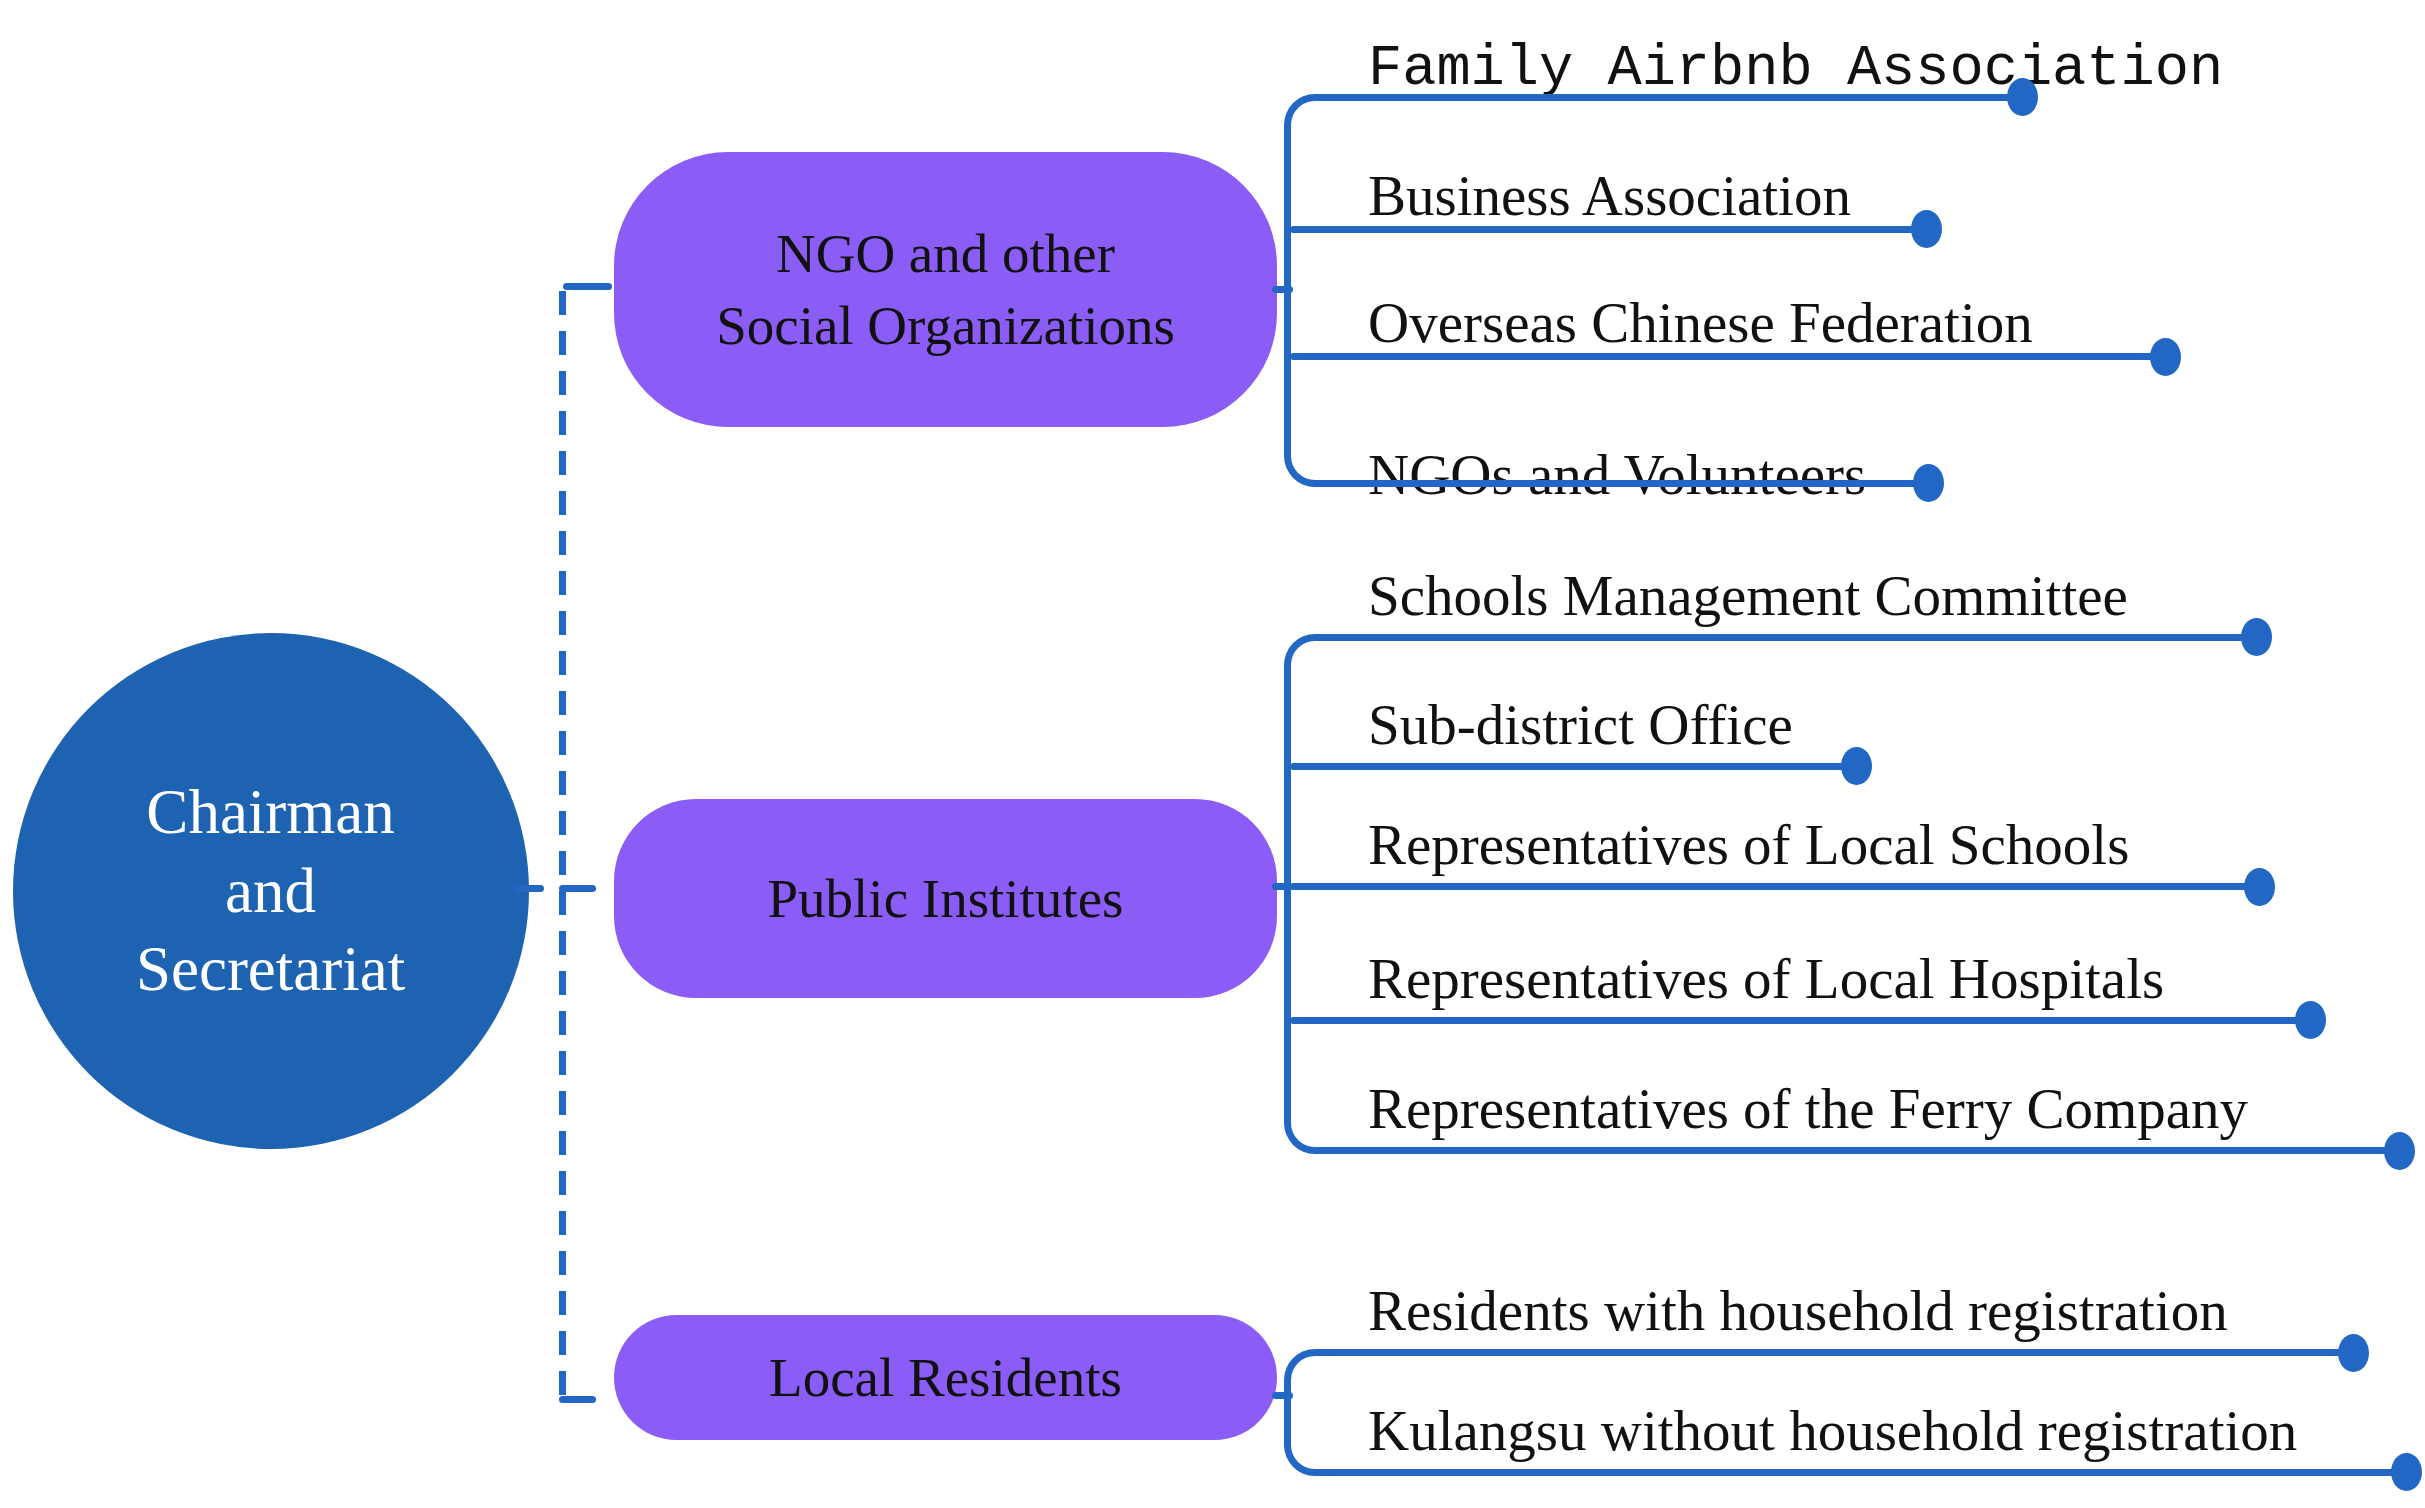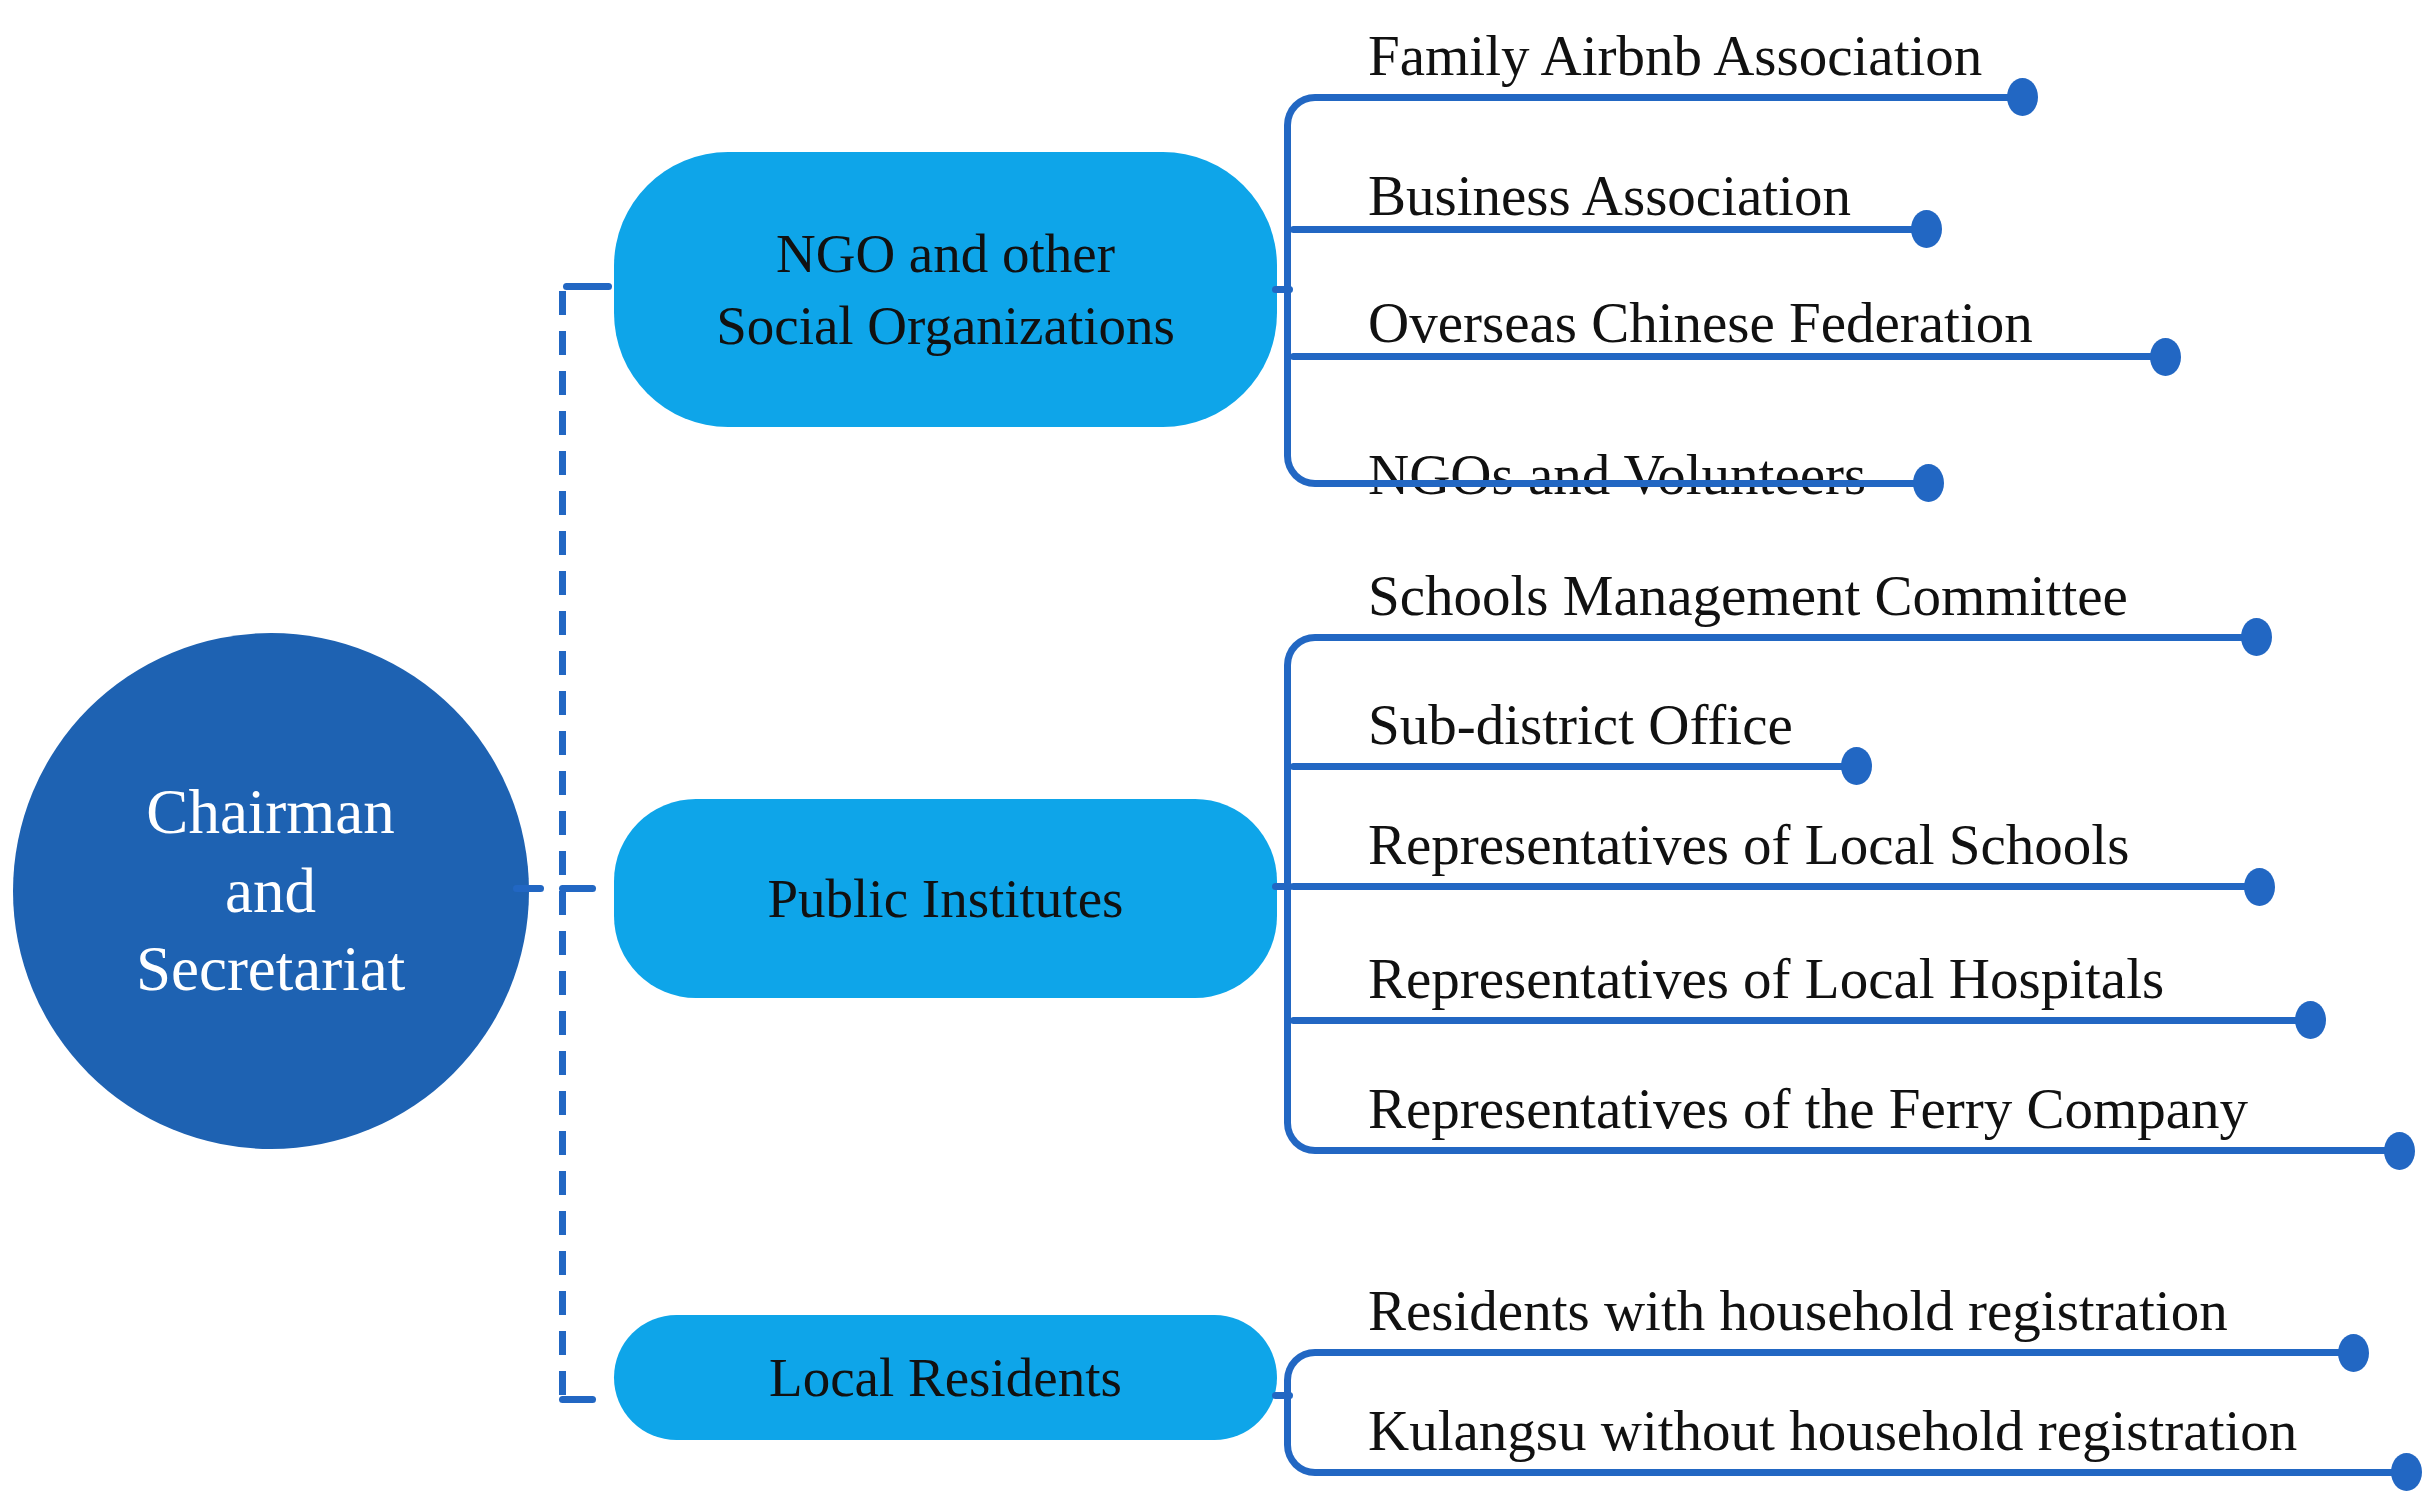--- a/index.html
+++ b/index.html
@@ -11,21 +11,21 @@
   
   .root-circle{
     position:absolute;left:12.6px;top:633px;width:516px;height:516px;
     background:#1E62B2;border-radius:50%;
     display:flex;align-items:center;justify-content:center;text-align:center;
     color:#ffffff;font-size:63px;line-height:1.25;white-space:pre-line;
   }
   
   .cat-box{
     position:absolute;left:614px;width:663px;
-    background:#0ea5e9;
+    background:#8b5cf6;
     display:flex;align-items:center;justify-content:center;text-align:center;
     color:#111111;font-size:55px;line-height:1.3;white-space:pre-line;
   }
   
   .hline{position:absolute;height:7.4px;background:#2267C3;border-radius:4px;}
   
   .trunk{
     position:absolute;left:559px;top:291px;width:7.4px;height:1109px;
     background:repeating-linear-gradient(to bottom,#2267C3 0 24px,transparent 24px 40px);
   }
@@ -68,21 +68,21 @@
 </div>
 
 <div class="hline" style="left:1272px;top:286px;width:20.6px;"></div>
 <div class="hline" style="left:1272px;top:883px;width:20.6px;"></div>
 <div class="hline" style="left:1272px;top:1392px;width:20.6px;"></div>
 
 <div class="bracket" style="top:94px;height:393px;"></div>
 <div class="bracket" style="top:634px;height:520px;"></div>
 <div class="bracket" style="top:1349px;height:127px;"></div>
 
-<div class="leaf-label" style="top:26px;">Family Airbnb Association</div>
+<div class="leaf-label" style="top:40px;font-family:Liberation Mono, monospace;">Family Airbnb Association</div>
 <div class="hline" style="left:1314px;top:94px;width:708px;"></div>
 <div class="dot" style="left:2007px;top:78px;"></div>
 
 <div class="leaf-label" style="top:166px;">Business Association</div>
 <div class="hline" style="left:1290px;top:226px;width:636px;"></div>
 <div class="dot" style="left:1911px;top:210px;"></div>
 
 <div class="leaf-label" style="top:293px;">Overseas Chinese Federation</div>
 <div class="hline" style="left:1290px;top:353px;width:875px;"></div>
 <div class="dot" style="left:2150px;top:338px;"></div>

